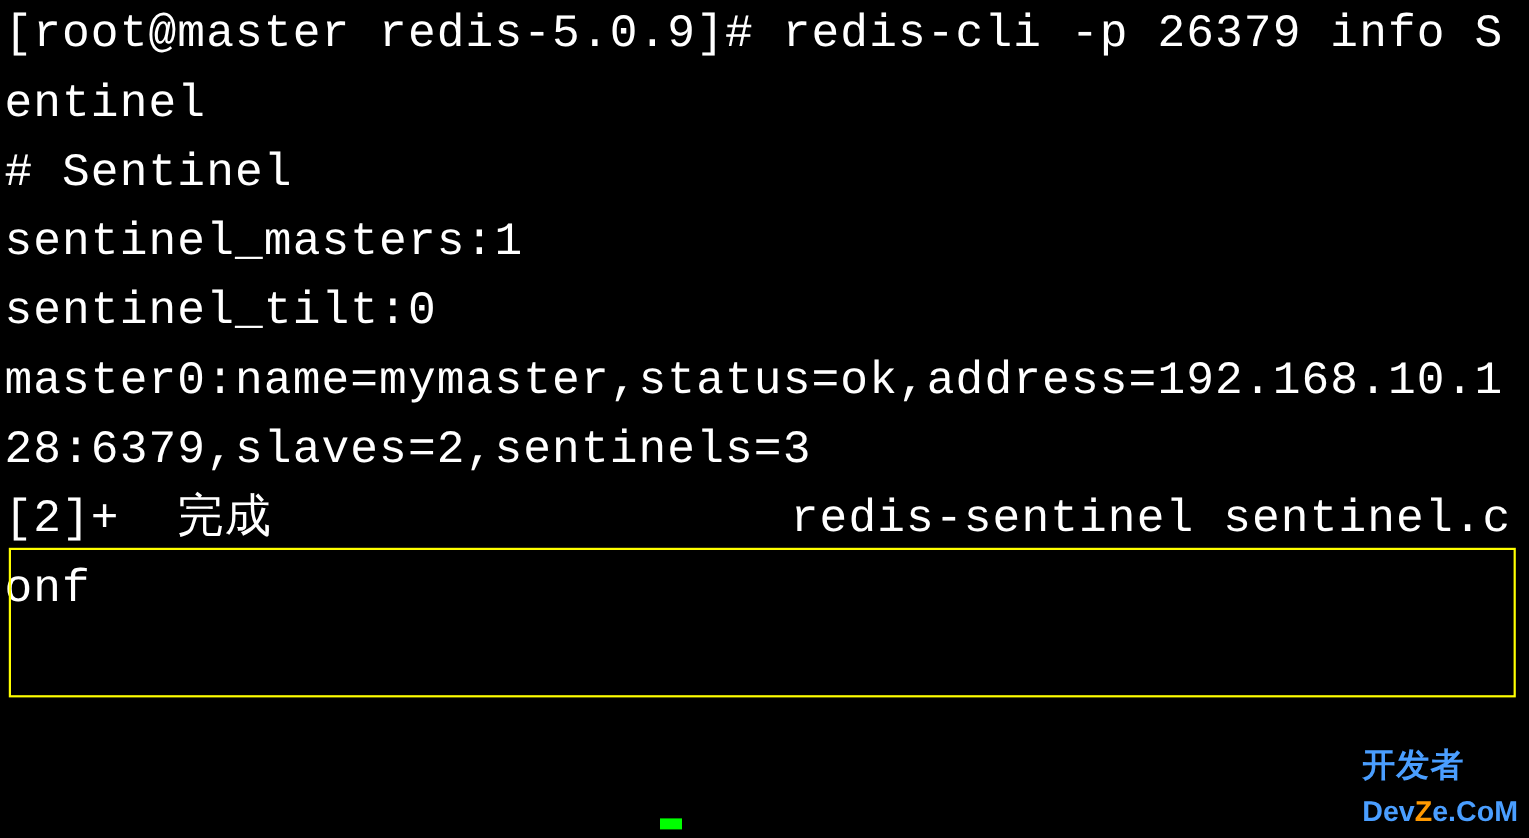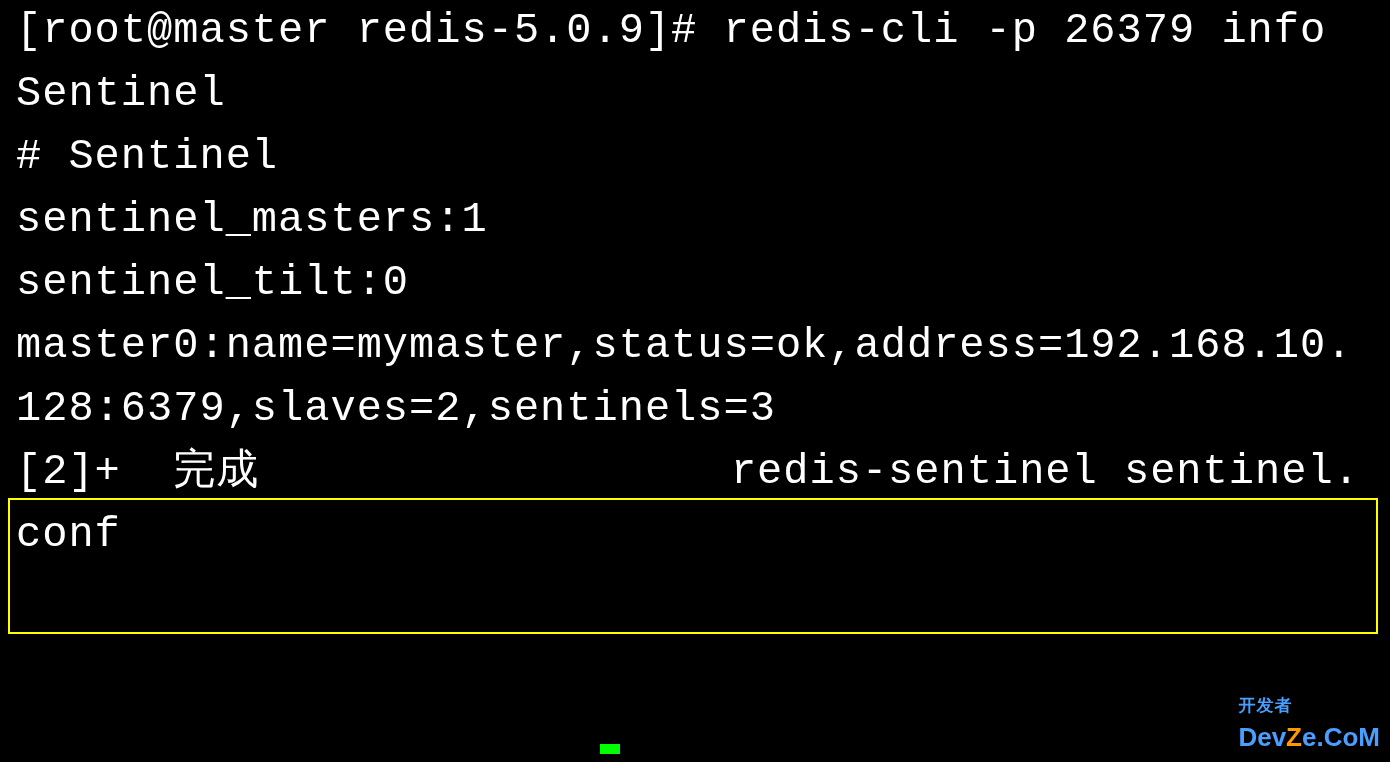--- a/index.html
+++ b/index.html
@@ -15,21 +15,21 @@
       width: 1390px;
       height: 762px;
       padding: 0;
       overflow: hidden;
       position: relative;
       line-height: 1.5;
       letter-spacing: 1px;
     }
     .terminal {
       width: 100%;
-      padding: 0 16px;
+      padding: 0 4px;
     }
     .line {
       white-space: pre-wrap;
       word-break: break-all;
     }
     .highlight-box {
       border: 2px solid #ffff00;
       display: inline-block;
       width: calc(100% - 20px);
       position: absolute;
@@ -50,21 +50,21 @@
     .watermark {
       position: absolute;
       bottom: 5px;
       right: 10px;
       font-size: 28px;
       color: #4a9eff;
       font-family: sans-serif;
       font-weight: bold;
     }
     .watermark .top-line {
-      font-size: 17px;
+      font-size: 30px;
     }
     .watermark .bottom-line {
       font-size: 26px;
       letter-spacing: 0;
     }
     .watermark .bottom-line .z {
       color: #ff9900;
     }
   </style>
 </head>

